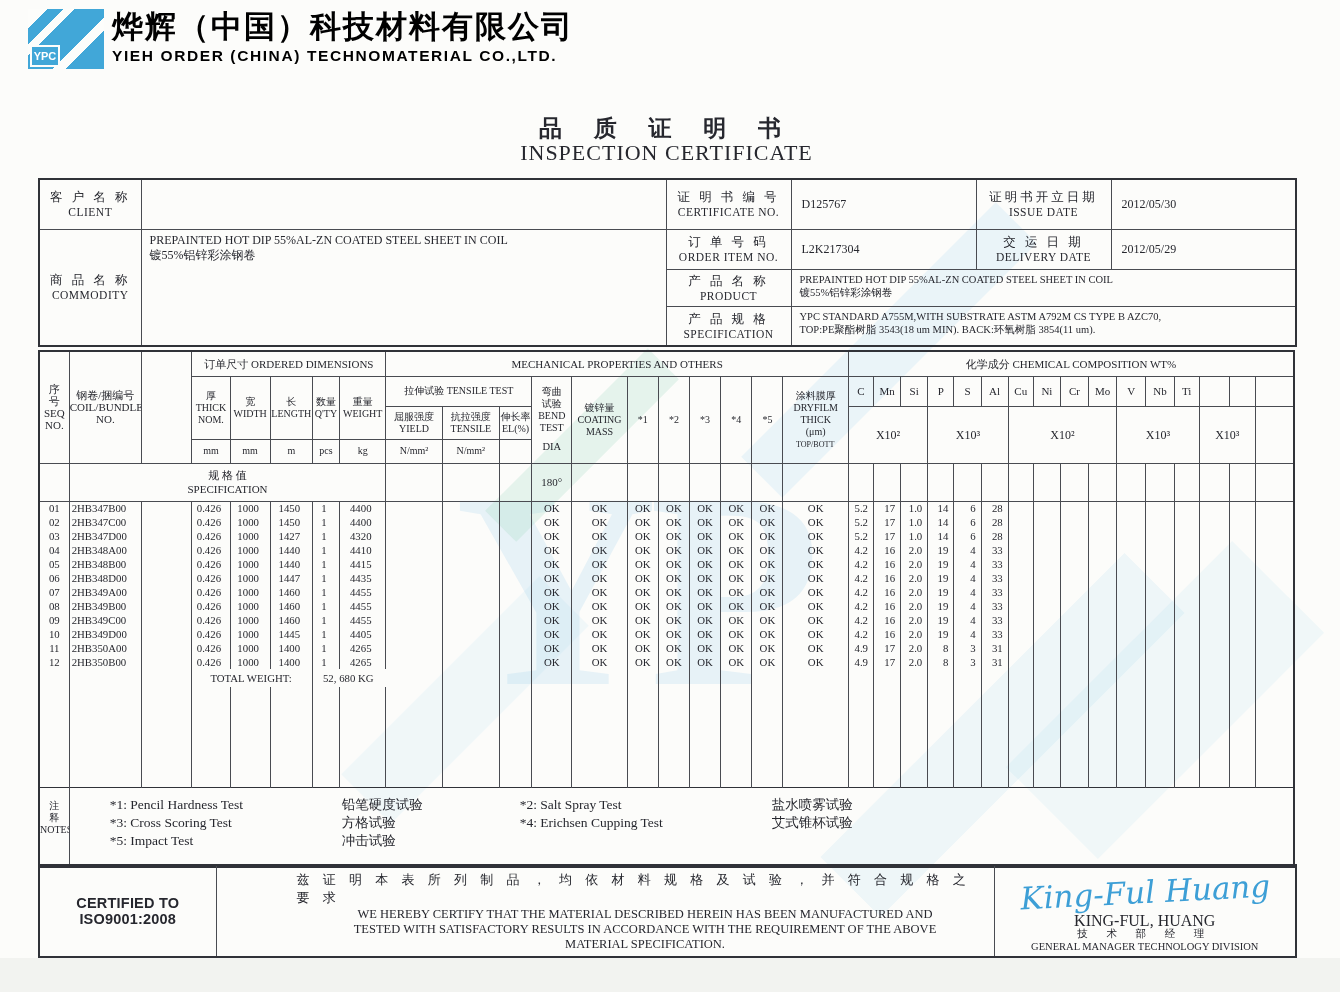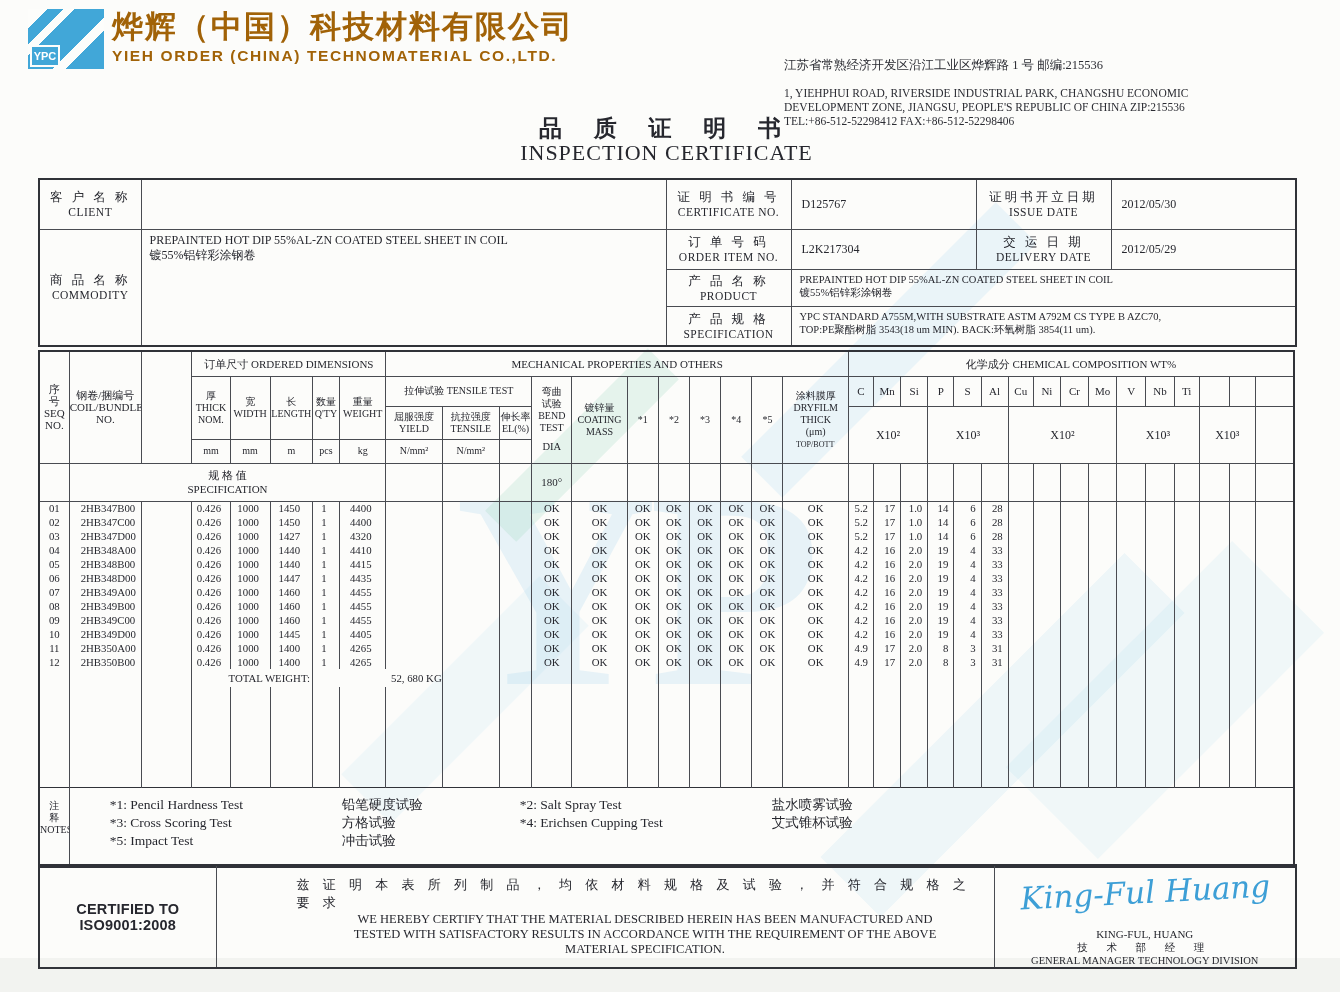--- a/index.html
+++ b/index.html
@@ -14,21 +14,21 @@
   .wm-band1 { left:860px; top:170px; width:58px; height:360px; background:rgba(140,205,240,0.16); transform:rotate(45deg); }
   .wm-band2 { left:960px; top:520px; width:85px; height:430px; background:rgba(140,205,240,0.12); transform:rotate(45deg); }
   .wm-band3 { left:560px; top:330px; width:44px; height:230px; background:rgba(150,215,185,0.22); transform:rotate(45deg); }
   .wm-band4 { left:1100px; top:540px; width:130px; height:320px; background:rgba(140,205,240,0.10); transform:rotate(45deg); }
   .wm-band5 { left:430px; top:560px; width:70px; height:280px; background:rgba(140,205,240,0.10); transform:rotate(45deg); }
 
   
   .logo { left:28px; top:9px; width:76px; height:60px; background:
       linear-gradient(135deg, #fdfdfb 0 14%, #41a7d8 14% 26%, #fdfdfb 26% 34%, #41a7d8 34% 62%, #fdfdfb 62% 72%, #41a7d8 72% 100%); }
   .logo-ypc { position:absolute; left:2px; bottom:2px; width:30px; height:22px; background:#41a7d8; border:2px solid #fdfdfb; color:#ffffff; font-family:"Liberation Sans",sans-serif; font-weight:bold; font-size:11px; display:flex; align-items:center; justify-content:center; }
-  .brand { left:112px; top:10px; color:#a16207; }
+  .brand { left:112px; top:10px; color:#000000; }
   .brand-cn { font-size:31px; font-weight:bold; letter-spacing:2px; line-height:34px; }
   .brand-en { font-family:"Liberation Sans",sans-serif; font-size:15.5px; font-weight:bold; letter-spacing:1.6px; line-height:20px; margin-top:2px; }
   .address { left:784px; top:44px; font-size:11.5px; line-height:14px; white-space:pre-line; color:#2b2c33; }
   .address .cn { font-size:12.5px; }
 
   .doc-title { left:38px; top:118px; width:1257px; text-align:center; }
   .doc-title-cn { font-size:23px; font-weight:bold; letter-spacing:13px; line-height:22px; }
   .doc-title-en { font-size:22px; letter-spacing:1px; line-height:26px; }
 
   table { border-collapse:collapse; table-layout:fixed; }
@@ -53,42 +53,42 @@
   .elem { font-size:11px !important; }
   .factor { font-size:12px !important; }
   .bend-cell span, .dry-cell span { display:block; }
   .bend-dia { margin-top:7px; font-size:10.5px; }
   .dry-sub { font-size:8.5px; transform:scale(0.95); }
   tr.spec-row { height:38px; }
   tr.spec-row td { font-size:11px; line-height:14px; }
   tbody.data td { border-top:none; border-bottom:none; font-size:10.8px; line-height:13px; }
   tr.data-row { height:14px; }
   tr.data-row td:nth-child(1) { text-align:center; }
-  tr.data-row td:nth-child(2) { text-align:left; padding-left:11px; }
+  tr.data-row td:nth-child(2) { text-align:left; padding-left:2px; }
   tr.data-row td:nth-child(n+4):nth-child(-n+8) { padding-right:4px; }
   tr.data-row td:nth-child(n+12):nth-child(-n+19) { text-align:center; }
   tr.data-row td:nth-child(n+20):nth-child(-n+25) { text-align:right; padding-right:5px; }
   tr.total-row { height:18px; }
-  tr.total-row td.t-lbl { text-align:right; padding-right:2px;margin-top:16px; }
-  tr.total-row td.t-val { text-align:right; padding-left:10px; }
+  tr.total-row td.t-lbl { padding-right:2px;margin-top:16px; }
+  tr.total-row td.t-val { text-align:left; padding-left:10px; }
   tr.filler-row { height:100px; }
   tr.notes-row { height:80px; }
   tr.notes-row td { border-top:1.5px solid #303238; vertical-align:top; }
   .notes-label { font-size:10px; line-height:13px; padding-top:12px; }
   .notes-grid { display:grid; grid-template-columns:232px 178px 252px auto; row-gap:1px; padding:8px 0 0 40px; text-align:left; font-size:13.5px; line-height:17px; }
 
   
   .bottom-table { left:38px; top:864px; width:1257px; height:94px; border:2px solid #303238; }
   .iso-cell { font-family:"Liberation Sans",sans-serif; font-weight:bold; font-size:14.5px; letter-spacing:0.2px; }
   .cert-cell { text-align:left; padding-left:80px; vertical-align:middle; }
   .cert-cn { font-size:13px; letter-spacing:5px; line-height:18px; }
   .cert-en { font-size:12.5px; line-height:15px; white-space:pre-line;text-align:center; }
   .sig-cell { vertical-align:top; padding-top:6px; }
   .sig-script { font-family:"DejaVu Serif",serif; font-style:italic; font-size:31px; color:#3d9fd6; transform:rotate(-3deg); letter-spacing:0px; line-height:40px; }
-  .sig-name { font-size:11px; line-height:13px; margin-top:16px; }
+  .sig-name { font-size:16px; line-height:13px; margin-top:2px; }
   .sig-cn { font-size:10.5px; letter-spacing:8px; line-height:13px; }
   .sig-en { font-size:10.5px; line-height:13px; }
 
   .scan-bottom { position:absolute; left:0; top:958px; width:1340px; height:34px; background:#f2f3f0; z-index:0; }
 </style>
 </head>
 <body>
 
 <div class="page">
 
@@ -98,26 +98,20 @@
   <div class="wm wm-band3"></div>
   <div class="wm wm-band4"></div>
   <div class="wm wm-band5"></div>
 
   <div class="layer logo">
     <div class="logo-ypc">YPC</div>
   </div>
   <div class="layer brand">
     <div class="brand-cn">烨辉（中国）科技材料有限公司</div>
     <div class="brand-en">YIEH ORDER (CHINA) TECHNOMATERIAL CO.,LTD.</div>
-  </div>
-  <div class="layer address">
-    <div class="cn">江苏省常熟经济开发区沿江工业区烨辉路 1 号 邮编:215536</div>
-    <div>1, YIEHPHUI ROAD, RIVERSIDE INDUSTRIAL PARK, CHANGSHU ECONOMIC
-DEVELOPMENT ZONE, JIANGSU, PEOPLE'S REPUBLIC OF CHINA ZIP:215536
-TEL:+86-512-52298412  FAX:+86-512-52298406</div>
   </div>
 
   <div class="layer doc-title">
     <div class="doc-title-cn">品 质 证 明 书</div>
     <div class="doc-title-en">INSPECTION CERTIFICATE</div>
   </div>
 
   <table class="layer info-table">
     <colgroup>
         <col style="width:102px">

